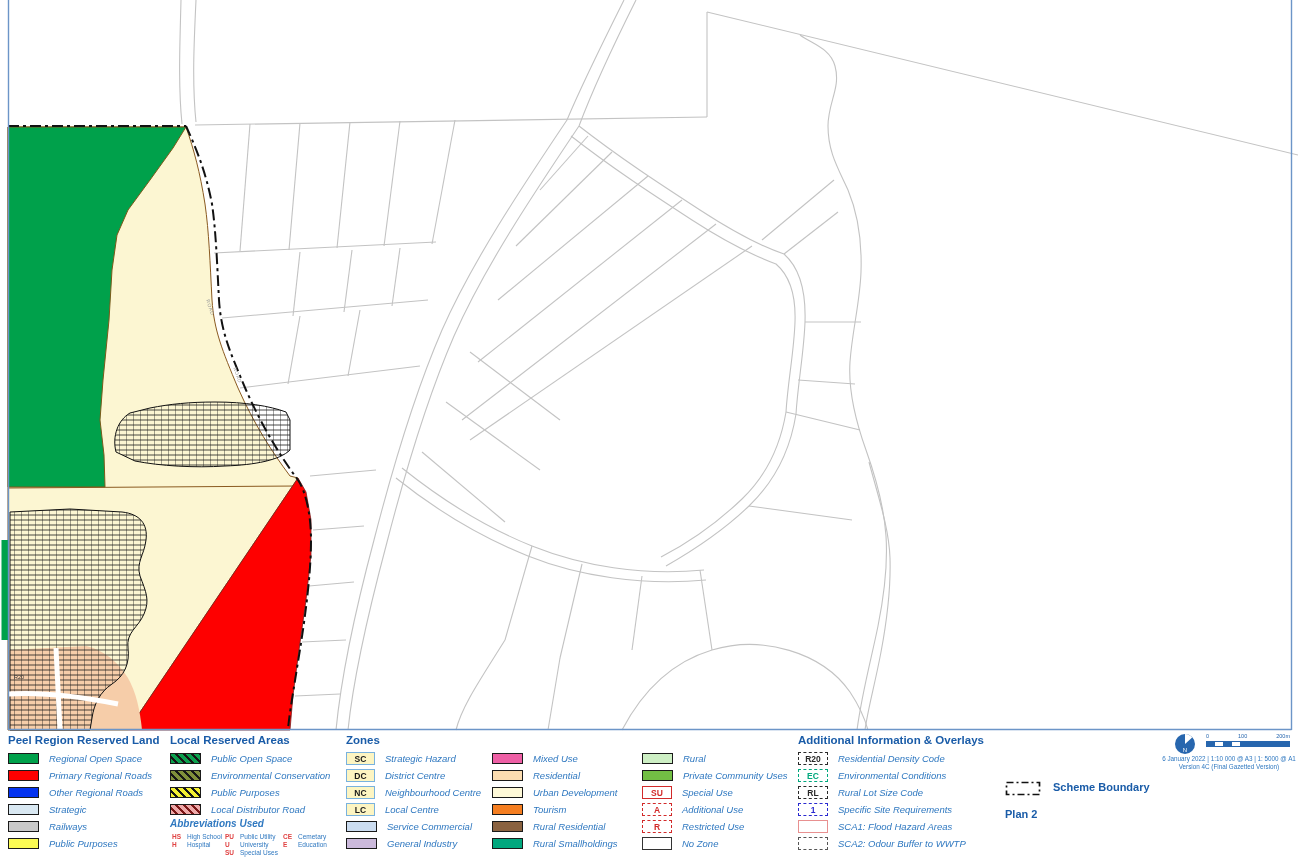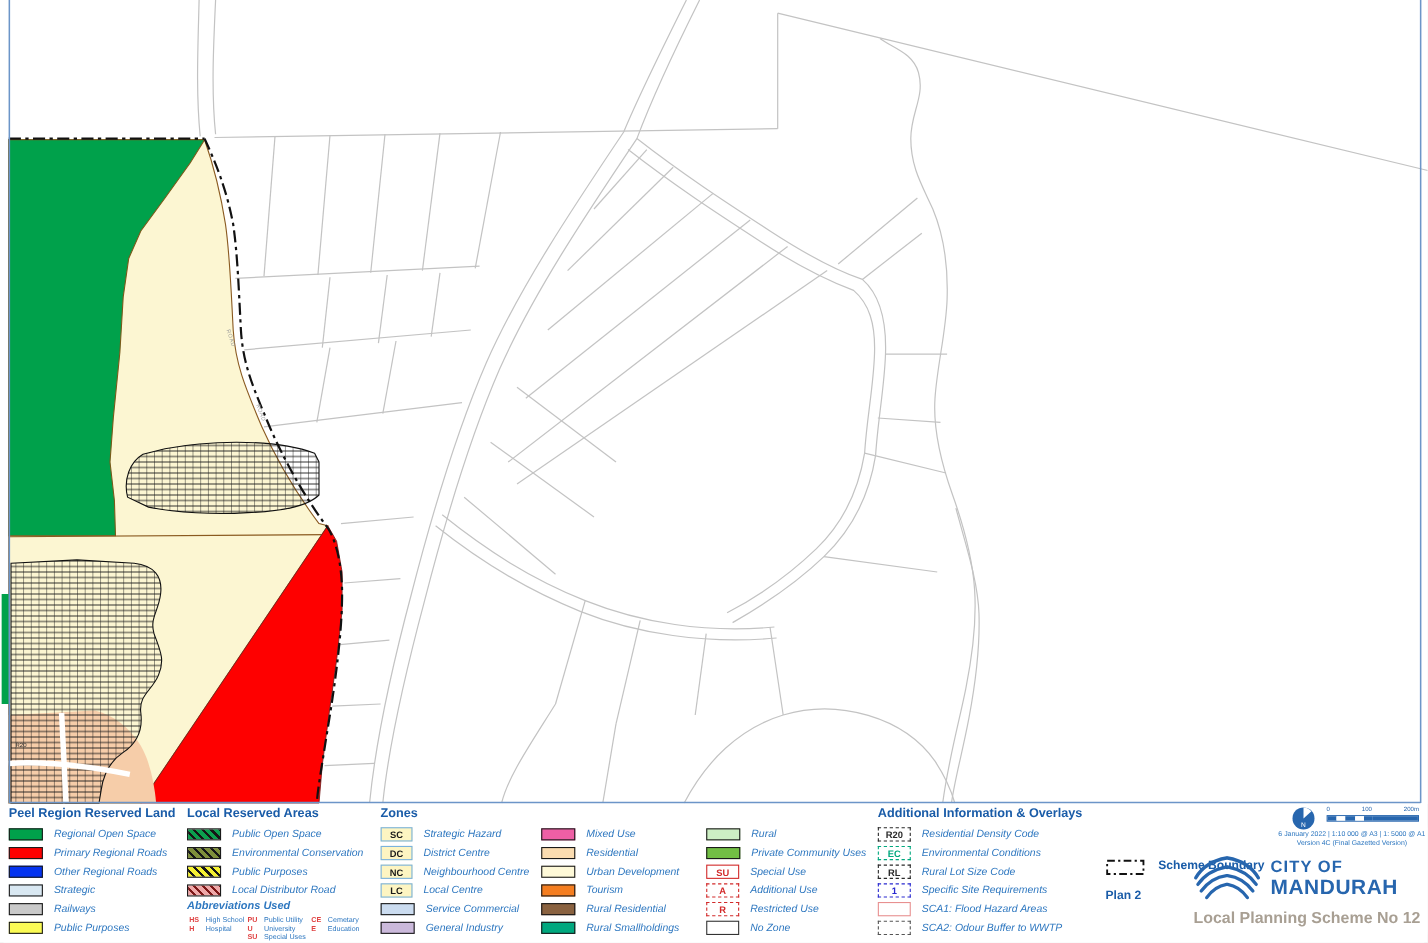--- a/index.html
+++ b/index.html
@@ -411,36 +411,15 @@
           <i class="sb-w"></i>
           <i class="sb-b"></i>
         <i class="sb-b" style="flex:5 5 auto;"></i>
       </div>
       <div class="dates">
         <div>6 January 2022  |  1:10 000 @ A3  |  1: 5000 @ A1</div>
         <div>Version 4C (Final Gazetted Version)</div>
       </div>
     </div>
 
-    <div class="logoblock">
-      <div class="logorow">
-        <svg width="62" height="48" viewBox="0 0 62 48">
-          <g stroke="#2766ae" stroke-width="3" fill="none" stroke-linecap="round">
-            <path d="M30,5 C18,7 8,13 2,23"></path>
-            <path d="M30,13 C20,15 10,20 4,29"></path>
-            <path d="M30,21 C22,22 13,27 7,35"></path>
-            <path d="M30,29 C24,30 17,34 12,41"></path>
-            <path d="M31,5 C43,7 53,13 59,23"></path>
-            <path d="M31,13 C41,15 51,20 57,29"></path>
-            <path d="M31,21 C39,22 48,27 54,35"></path>
-            <path d="M31,29 C37,30 44,34 49,41"></path>
-          </g>
-        </svg>
-        <div class="logotext">
-          <div class="l1">CITY OF</div>
-          <div class="l2">MANDURAH</div>
-        </div>
-      </div>
-      <div class="schemetitle">Local Planning Scheme No 12</div>
-    </div>
 
   </div>
 </div>
 
 </body></html>

